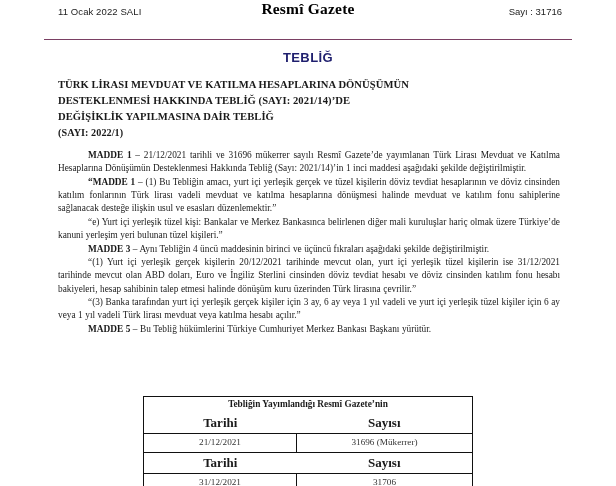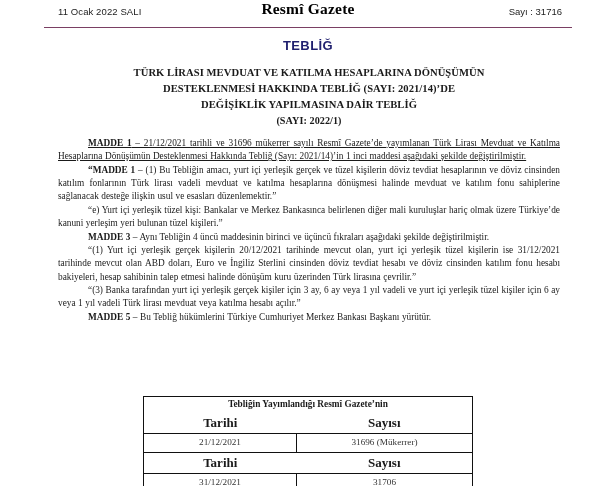--- a/index.html
+++ b/index.html
@@ -12,21 +12,21 @@
     height: 486px;
     overflow: hidden;
     font-family: "Liberation Serif", "DejaVu Serif", serif;
     color: #1a1a1a;
     position: relative;
   }
 
   
   .masthead {
     margin: 0 44px 0 44px;
-    padding-top: 5px;
+    padding-top: 17px;
     height: 22px;
     position: relative;
     border-bottom: 1.6px solid #7a3f63;
   }
   .masthead-date {
     position: absolute;
     left: 14px;
     top: 6px;
     font-family: "Liberation Sans", "DejaVu Sans", sans-serif;
     font-size: 9.5px;
@@ -77,41 +77,41 @@
   }
   .issuer {
     font-size: 8.8px;
     margin-left: 26px;
     margin-bottom: 6px;
     text-decoration: underline;
     text-underline-offset: 1.5px;
     display: inline-block;
   }
   .doc-title {
-    text-align: center;
+    text-align: left;
     font-weight: 700;
     font-size: 10.6px;
     line-height: 1.5;
     letter-spacing: 0.05px;
     margin-bottom: 1px;
   }
   .doc-title .sayi-line {
     display: block;
     font-size: 10.2px;
   }
 
   p.para {
     margin: 0;
     text-indent: 30px;
     text-align: justify;
     font-size: 9.3px;
     line-height: 1.44;
     word-spacing: 0.2px;
   }
-  p.para.first { margin-top: 9px; text-decoration: underline; }
+  p.para.first { margin-top: 9px; }
   p.para b { font-weight: 700; }
 
   
   .table-wrap {
     position: absolute;
     left: 143px;
     top: 396px;
     width: 330px;
   }
   table.gazette {

